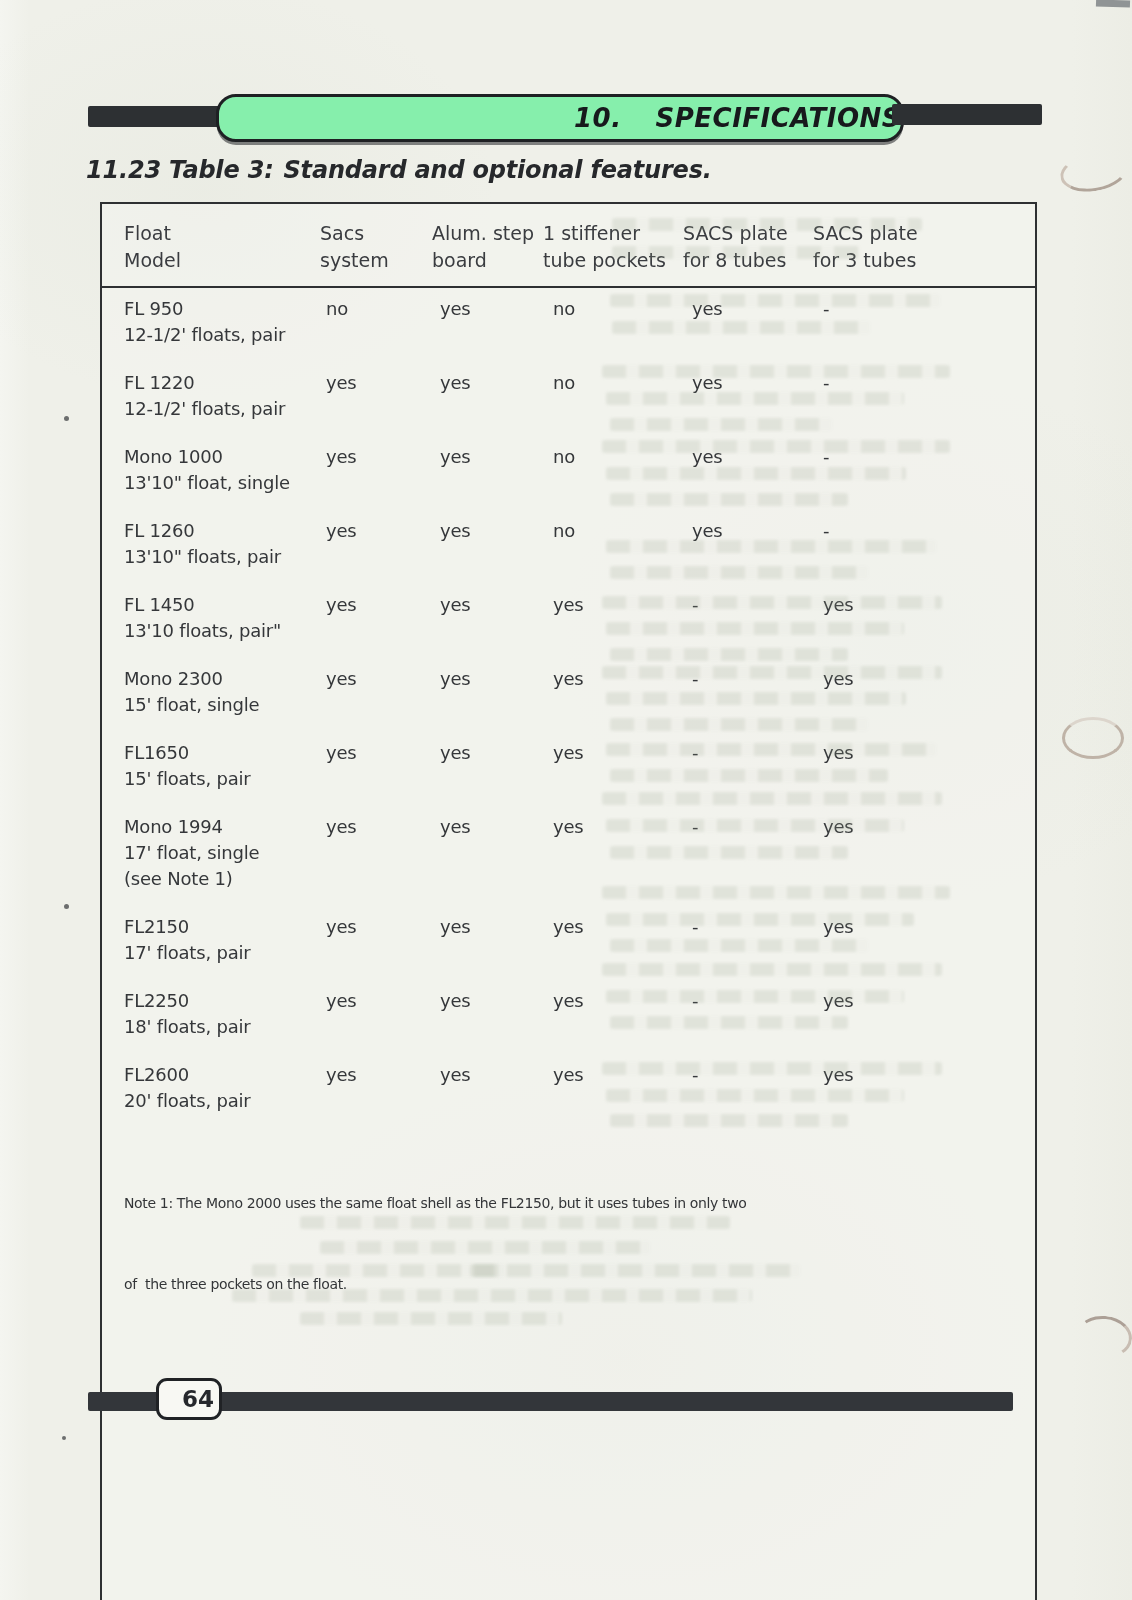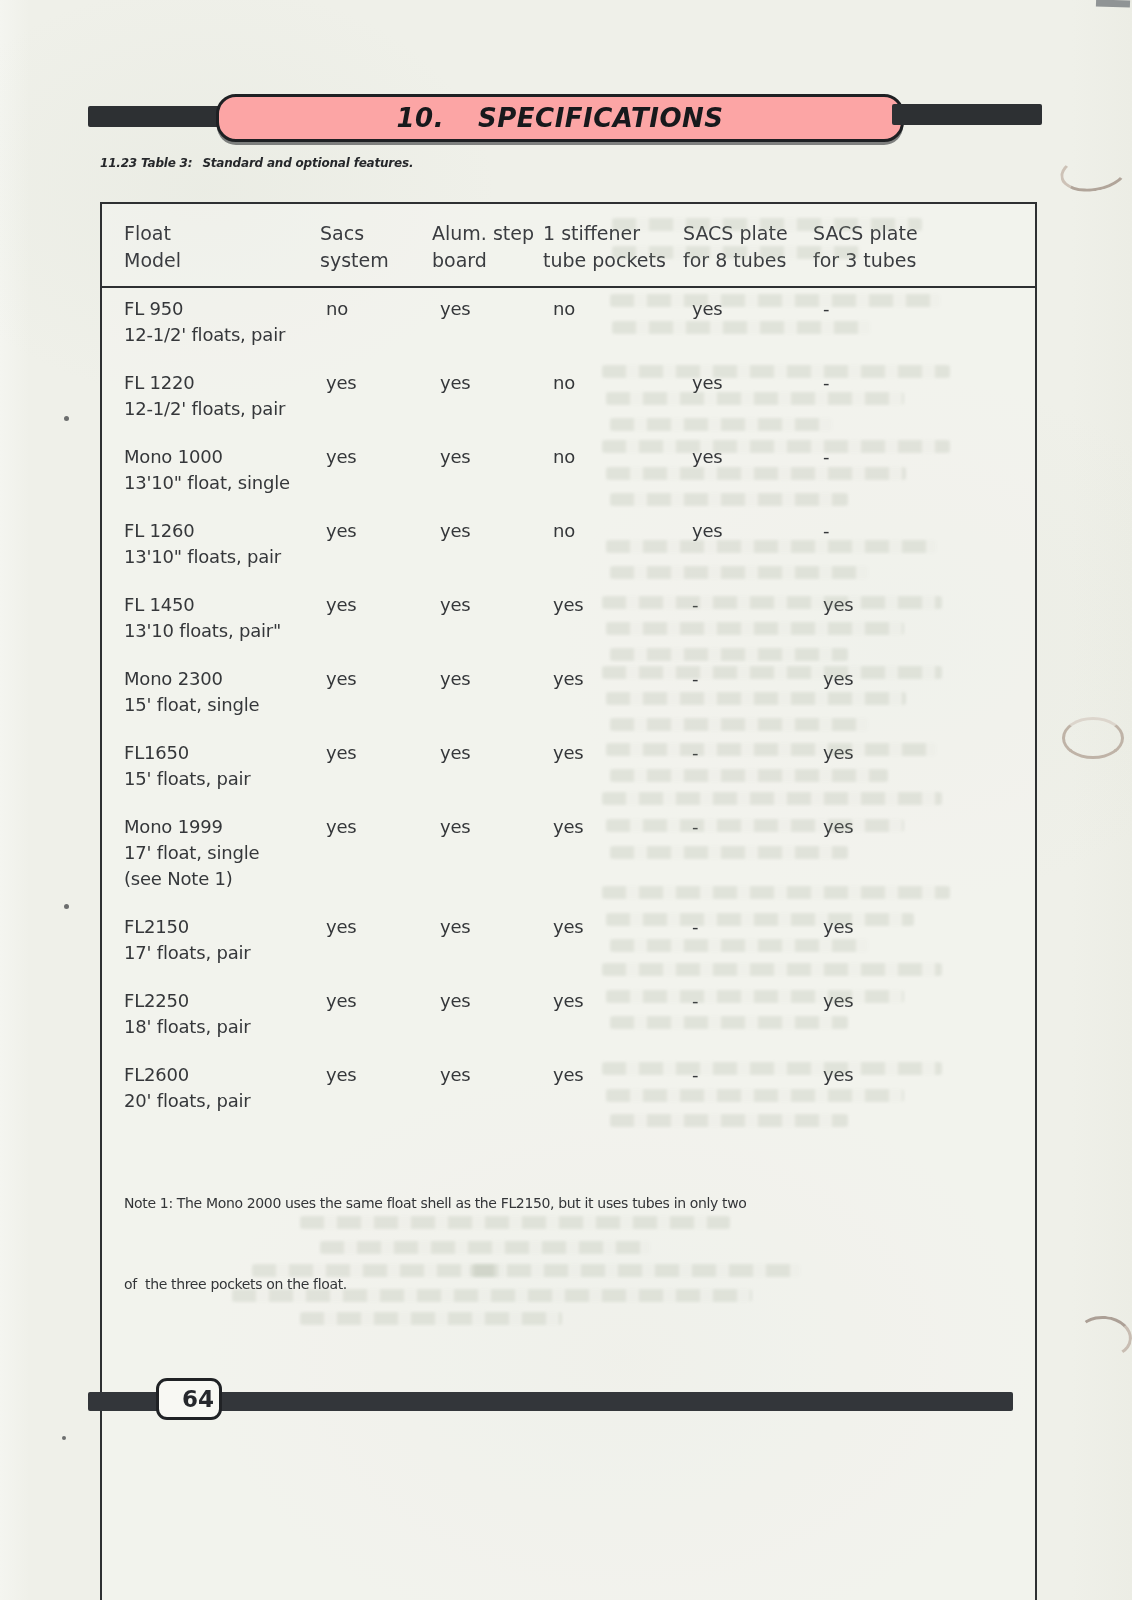--- a/index.html
+++ b/index.html
@@ -19,31 +19,31 @@
       linear-gradient(90deg, #f4f5f0 0, rgba(244,245,240,0) 30px),
       linear-gradient(270deg, #ecede5 0, rgba(236,237,229,0) 60px);
   }
 
   
   .banner-bar{position:absolute;height:21px;background:#2d3033;border-radius:2px;}
   .bar-left{left:88px;top:106px;width:138px;}
   .bar-right{left:892px;top:104px;width:150px;}
   .banner-pill{
     position:absolute;left:216px;top:94px;width:682px;height:42px;
-    background:#fca5a5;border:3px solid #1e2023;border-radius:20px;
+    background:#86efac;border:3px solid #1e2023;border-radius:20px;
     box-shadow:0 4px 0 -1px rgba(35,37,40,.55);
-    display:flex;align-items:center;justify-content:center;
+    display:flex;align-items:center;justify-content:flex-end;
     font-weight:bold;font-style:italic;font-size:26px;color:#17191c;letter-spacing:.5px;
   }
   .banner-pill .num{margin-right:34px;}
 
   
   .heading{
-    position:absolute;left:100px;top:156px;
-    font-weight:bold;font-style:italic;font-size:12px;color:#26282b;letter-spacing:-.2px;
+    position:absolute;left:86px;top:156px;
+    font-weight:bold;font-style:italic;font-size:24px;color:#26282b;letter-spacing:-.2px;
     white-space:pre;
   }
   .heading .t2{margin-left:10px;}
 
   
   .tablebox{
     position:absolute;left:100px;top:202px;width:937px;height:1453px;
     border:2px solid #2e3032;box-sizing:border-box;background:rgba(250,250,246,.35);
   }
   .grid{display:grid;grid-template-columns:196px 112px 111px 140px 130px 1fr;}
@@ -219,21 +219,21 @@
     </div>
     <div class="cell-val v-sacs">yes</div>
     <div class="cell-val v-board">yes</div>
     <div class="cell-val v-pockets">yes</div>
     <div class="cell-val v-plate2">-</div>
     <div class="cell-val v-plate3">yes</div>
   </div>
 
   <div class="row grid">
     <div class="cell-model">
-      <div>Mono 1999</div>
+      <div>Mono 1994</div>
       <div>
             <div>17' float, single</div>
             <div>(see Note 1)</div>
           </div>
     </div>
     <div class="cell-val v-sacs">yes</div>
     <div class="cell-val v-board">yes</div>
     <div class="cell-val v-pockets">yes</div>
     <div class="cell-val v-plate2">-</div>
     <div class="cell-val v-plate3">yes</div>

